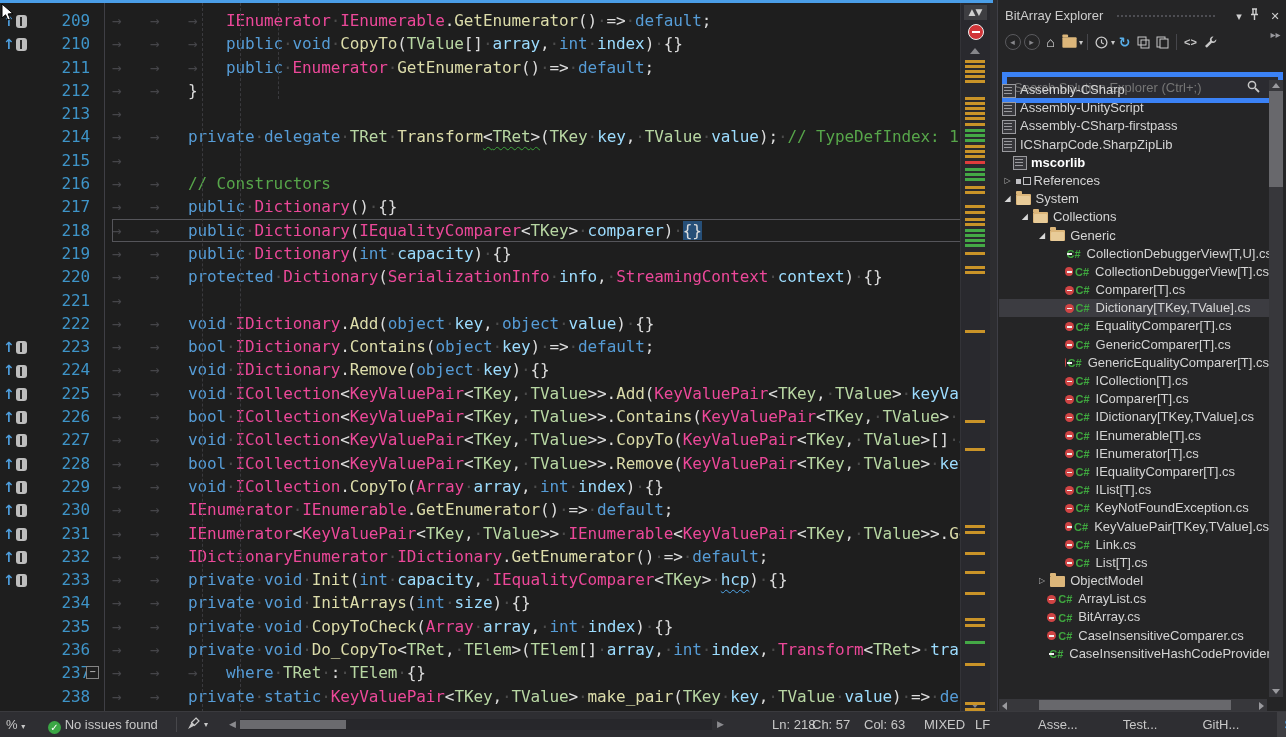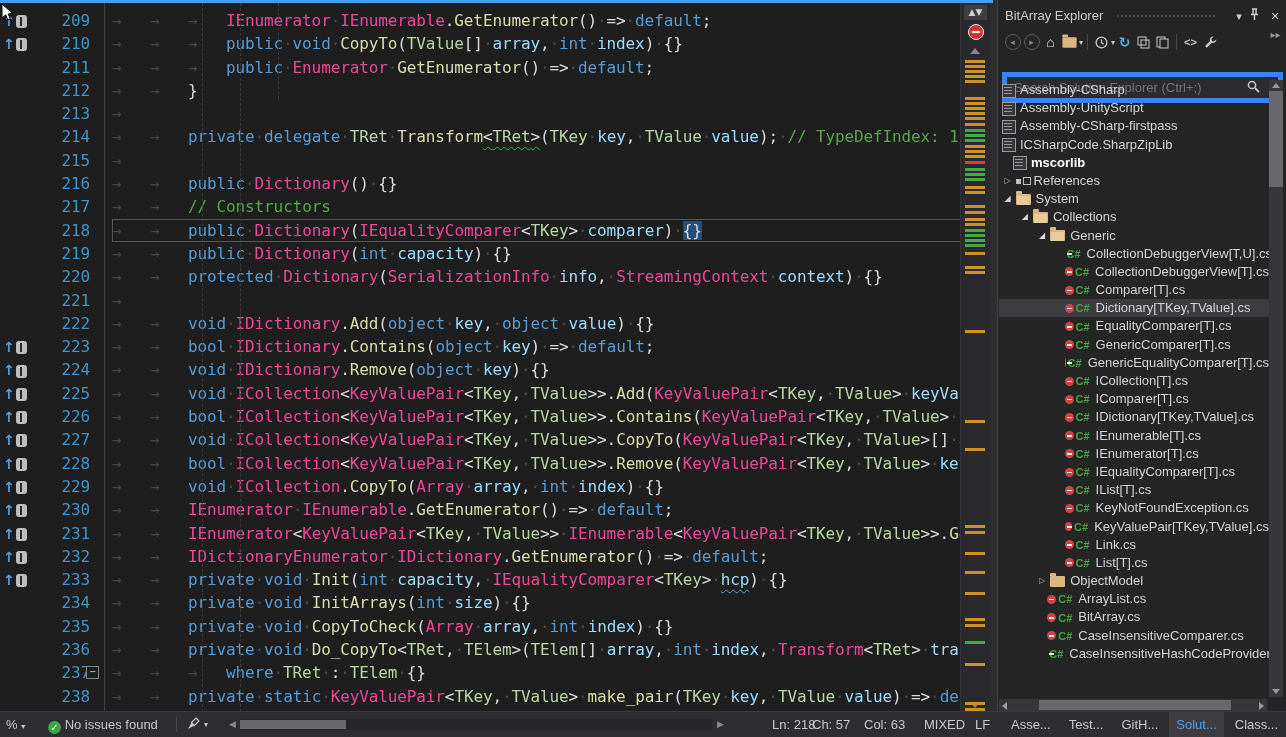--- a/index.html
+++ b/index.html
@@ -46,21 +46,21 @@
              font-size:13px;color:#c8c8c8;}
   .bb{position:absolute;top:0;height:25px;line-height:25px;}
   .caret{font-size:8px;color:#c8c8c8;}
   .okdot{display:inline-block;width:13px;height:13px;border-radius:50%;background:#3ba745;color:#fff;
          font:bold 10px/13px "DejaVu Sans",sans-serif;text-align:center;vertical-align:-2px;}
   .vsep{position:absolute;top:5px;width:1px;height:15px;background:#47474b;}
   .hs-track{position:absolute;top:7px;height:11px;background:#27272b;}
   .hs-thumb{position:absolute;top:1px;height:9px;background:#6a6a6e;}
   .hs-btn{position:absolute;top:7px;width:11px;height:11px;color:#8a8a8e;font:9px/11px "DejaVu Sans",sans-serif;text-align:center;}
   .tabs{position:absolute;left:1004px;top:0;height:25px;display:flex;gap:4px;}
-  .wtab{padding:0 7px;line-height:25px;color:#c8c8c8;}
+  .wtab{padding:0 7px;line-height:25px;color:#c8c8c8;margin-left:27px;}
   .wtab.active{color:#4ba0e8;background:#3e3e42;}
 
   
   .sepanel{position:absolute;left:997px;top:0;width:289px;height:712px;background:#252526;border-left:1px solid #3f3f46;}
   .se-title{position:relative;height:21px;padding:8px 0 0 7px;color:#cccccc;font-size:13px;}
   .grip-dots{position:absolute;left:118px;top:14px;width:100px;height:5px;
              background-image:radial-gradient(#4d4d52 1px,transparent 1px);background-size:4px 4px;}
   .ti{position:absolute;top:8px;width:16px;height:16px;color:#d0d0d0;text-align:center;font-size:11px;line-height:16px;}
   .se-toolbar{height:26px;display:flex;align-items:center;padding-left:5px;position:relative;}
   .tbi{width:19px;height:18px;display:inline-flex;align-items:center;justify-content:center;flex:none;}
@@ -243,22 +243,22 @@
         <div class="guide" style="left:97px;top:0;bottom:0;"></div>
         <div class="guide" style="left:135px;top:0;bottom:0;"></div>
         <div class="guide" style="left:173px;top:0;height:96px;"></div>
       <div class="r code-line"><span class="tab">→</span><span class="tab">→</span><span class="tab">→</span><span class="tk t">IEnumerator</span><span class="tk d">·</span><span class="tk t">IEnumerable</span><span class="tk p">.</span><span class="tk m">GetEnumerator</span><span class="tk p">()</span><span class="tk d">·</span><span class="tk p">=&gt;</span><span class="tk d">·</span><span class="tk k">default</span><span class="tk p">;</span></div>
           <div class="r code-line"><span class="tab">→</span><span class="tab">→</span><span class="tab">→</span><span class="tk k">public</span><span class="tk d">·</span><span class="tk k">void</span><span class="tk d">·</span><span class="tk m">CopyTo</span><span class="tk p">(</span><span class="tk g">TValue</span><span class="tk p">[]</span><span class="tk d">·</span><span class="tk v">array</span><span class="tk p">,</span><span class="tk d">·</span><span class="tk k">int</span><span class="tk d">·</span><span class="tk v">index</span><span class="tk p">)</span><span class="tk d">·</span><span class="tk p">{}</span></div>
           <div class="r code-line"><span class="tab">→</span><span class="tab">→</span><span class="tab">→</span><span class="tk k">public</span><span class="tk d">·</span><span class="tk t">Enumerator</span><span class="tk d">·</span><span class="tk m">GetEnumerator</span><span class="tk p">()</span><span class="tk d">·</span><span class="tk p">=&gt;</span><span class="tk d">·</span><span class="tk k">default</span><span class="tk p">;</span></div>
           <div class="r code-line"><span class="tab">→</span><span class="tab">→</span><span class="tk p">}</span></div>
           <div class="r code-line"><span class="tab">→</span></div>
           <div class="r code-line"><span class="tab">→</span><span class="tab">→</span><span class="tk k">private</span><span class="tk d">·</span><span class="tk k">delegate</span><span class="tk d">·</span><span class="tk g">TRet</span><span class="tk d">·</span><span class="tk m">Transform</span><span class="tk p sqg">&lt;</span><span class="tk g sqg">TRet</span><span class="tk p sqg">&gt;</span><span class="tk p">(</span><span class="tk g">TKey</span><span class="tk d">·</span><span class="tk v">key</span><span class="tk p">,</span><span class="tk d">·</span><span class="tk g">TValue</span><span class="tk d">·</span><span class="tk v">value</span><span class="tk p">);</span><span class="tk d">·</span><span class="tk c">// TypeDefIndex: 1</span></div>
           <div class="r code-line"><span class="tab">→</span></div>
+          <div class="r code-line"><span class="tab">→</span><span class="tab">→</span><span class="tk c">// Constructors</span></div>
           <div class="r code-line"><span class="tab">→</span><span class="tab">→</span><span class="tk k">public</span><span class="tk d">·</span><span class="tk t">Dictionary</span><span class="tk p">()</span><span class="tk d">·</span><span class="tk p">{}</span></div>
-          <div class="r code-line"><span class="tab">→</span><span class="tab">→</span><span class="tk c">// Constructors</span></div>
           <div class="r code-line cur"><span class="tab">→</span><span class="tab">→</span><span class="tk k">public</span><span class="tk d">·</span><span class="tk t">Dictionary</span><span class="tk p">(</span><span class="tk t">IEqualityComparer</span><span class="tk p">&lt;</span><span class="tk g">TKey</span><span class="tk p">&gt;</span><span class="tk d">·</span><span class="tk v">comparer</span><span class="tk p">)</span><span class="tk d">·</span><span class="tk p sel">{}</span></div>
           <div class="r code-line"><span class="tab">→</span><span class="tab">→</span><span class="tk k">public</span><span class="tk d">·</span><span class="tk t">Dictionary</span><span class="tk p">(</span><span class="tk k">int</span><span class="tk d">·</span><span class="tk v">capacity</span><span class="tk p">)</span><span class="tk d">·</span><span class="tk p">{}</span></div>
           <div class="r code-line"><span class="tab">→</span><span class="tab">→</span><span class="tk k">protected</span><span class="tk d">·</span><span class="tk t">Dictionary</span><span class="tk p">(</span><span class="tk t">SerializationInfo</span><span class="tk d">·</span><span class="tk v">info</span><span class="tk p">,</span><span class="tk d">·</span><span class="tk t">StreamingContext</span><span class="tk d">·</span><span class="tk v">context</span><span class="tk p">)</span><span class="tk d">·</span><span class="tk p">{}</span></div>
           <div class="r code-line"><span class="tab">→</span></div>
           <div class="r code-line"><span class="tab">→</span><span class="tab">→</span><span class="tk k">void</span><span class="tk d">·</span><span class="tk t">IDictionary</span><span class="tk p">.</span><span class="tk m">Add</span><span class="tk p">(</span><span class="tk k">object</span><span class="tk d">·</span><span class="tk v">key</span><span class="tk p">,</span><span class="tk d">·</span><span class="tk k">object</span><span class="tk d">·</span><span class="tk v">value</span><span class="tk p">)</span><span class="tk d">·</span><span class="tk p">{}</span></div>
           <div class="r code-line"><span class="tab">→</span><span class="tab">→</span><span class="tk k">bool</span><span class="tk d">·</span><span class="tk t">IDictionary</span><span class="tk p">.</span><span class="tk m">Contains</span><span class="tk p">(</span><span class="tk k">object</span><span class="tk d">·</span><span class="tk v">key</span><span class="tk p">)</span><span class="tk d">·</span><span class="tk p">=&gt;</span><span class="tk d">·</span><span class="tk k">default</span><span class="tk p">;</span></div>
           <div class="r code-line"><span class="tab">→</span><span class="tab">→</span><span class="tk k">void</span><span class="tk d">·</span><span class="tk t">IDictionary</span><span class="tk p">.</span><span class="tk m">Remove</span><span class="tk p">(</span><span class="tk k">object</span><span class="tk d">·</span><span class="tk v">key</span><span class="tk p">)</span><span class="tk d">·</span><span class="tk p">{}</span></div>
           <div class="r code-line"><span class="tab">→</span><span class="tab">→</span><span class="tk k">void</span><span class="tk d">·</span><span class="tk t">ICollection</span><span class="tk p">&lt;</span><span class="tk t">KeyValuePair</span><span class="tk p">&lt;</span><span class="tk g">TKey</span><span class="tk p">,</span><span class="tk d">·</span><span class="tk g">TValue</span><span class="tk p">&gt;&gt;.</span><span class="tk m">Add</span><span class="tk p">(</span><span class="tk t">KeyValuePair</span><span class="tk p">&lt;</span><span class="tk g">TKey</span><span class="tk p">,</span><span class="tk d">·</span><span class="tk g">TValue</span><span class="tk p">&gt;</span><span class="tk d">·</span><span class="tk v">keyValuePair</span></div>
           <div class="r code-line"><span class="tab">→</span><span class="tab">→</span><span class="tk k">bool</span><span class="tk d">·</span><span class="tk t">ICollection</span><span class="tk p">&lt;</span><span class="tk t">KeyValuePair</span><span class="tk p">&lt;</span><span class="tk g">TKey</span><span class="tk p">,</span><span class="tk d">·</span><span class="tk g">TValue</span><span class="tk p">&gt;&gt;.</span><span class="tk m">Contains</span><span class="tk p">(</span><span class="tk t">KeyValuePair</span><span class="tk p">&lt;</span><span class="tk g">TKey</span><span class="tk p">,</span><span class="tk d">·</span><span class="tk g">TValue</span><span class="tk p">&gt;</span><span class="tk d">·</span><span class="tk v">keyValuePair</span></div>
           <div class="r code-line"><span class="tab">→</span><span class="tab">→</span><span class="tk k">void</span><span class="tk d">·</span><span class="tk t">ICollection</span><span class="tk p">&lt;</span><span class="tk t">KeyValuePair</span><span class="tk p">&lt;</span><span class="tk g">TKey</span><span class="tk p">,</span><span class="tk d">·</span><span class="tk g">TValue</span><span class="tk p">&gt;&gt;.</span><span class="tk m">CopyTo</span><span class="tk p">(</span><span class="tk t">KeyValuePair</span><span class="tk p">&lt;</span><span class="tk g">TKey</span><span class="tk p">,</span><span class="tk d">·</span><span class="tk g">TValue</span><span class="tk p">&gt;[]</span><span class="tk d">·</span><span class="tk v">array</span></div>

